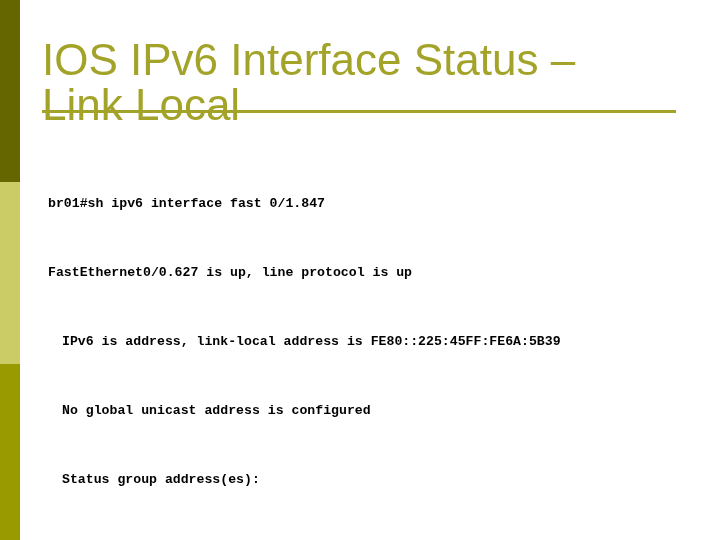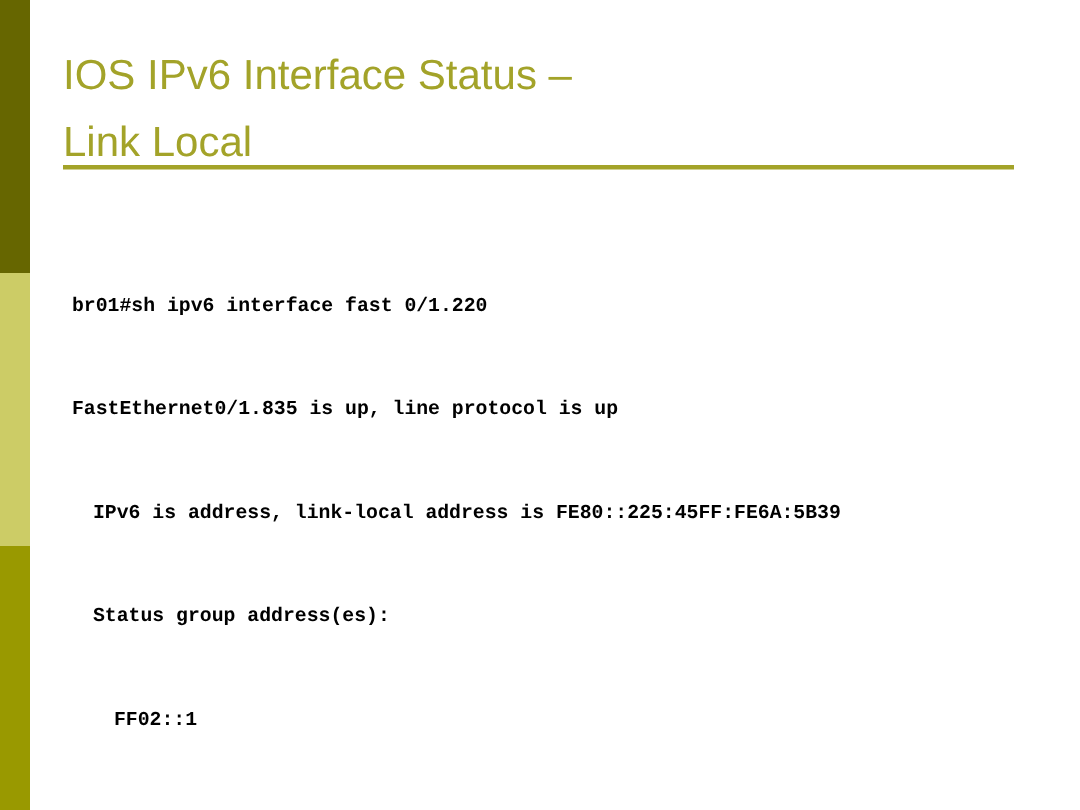--- a/index.html
+++ b/index.html
@@ -38,21 +38,21 @@
   .band-mid    { top: 182px; height: 182px; background: #cccc66; }
   .band-bottom { top: 364px; height: 176px; background: #999900; }
 
   
   .title {
     position: absolute;
     left: 42px;
     top: 8px;
     width: 640px;
     color: #a3a329;
-    font-size: 28px;
+    font-size: 44px;
     line-height: 45px;
     font-weight: normal;
     letter-spacing: 0px;
     white-space: pre-line;
   }
 
   .title-rule {
     position: absolute;
     left: 42px;
     top: 110px;
@@ -92,23 +92,24 @@
     <div class="band band-mid"></div>
     <div class="band band-bottom"></div>
   </div>
 
   <h1 class="title"><span>IOS IPv6 Interface Status –</span>
 <span>Link Local</span></h1>
 
   <div class="title-rule"></div>
 
   <div class="console">
-    <span class="line indent-0">br01#sh ipv6 interface fast 0/1.220</span>
-    <span class="line indent-0">FastEthernet0/1.835 is up, line protocol is up</span>
+    <span class="line indent-0">br01#sh ipv6 interface fast 0/1.847</span>
+    <span class="line indent-0">FastEthernet0/0.627 is up, line protocol is up</span>
     <span class="line indent-1">IPv6 is address, link-local address is FE80::225:45FF:FE6A:5B39</span>
+    <span class="line indent-1">No global unicast address is configured</span>
     <span class="line indent-1">Status group address(es):</span>
     <span class="line indent-2">FF02::1</span>
     
     
     
     
     
   </div>
 
 </div>

